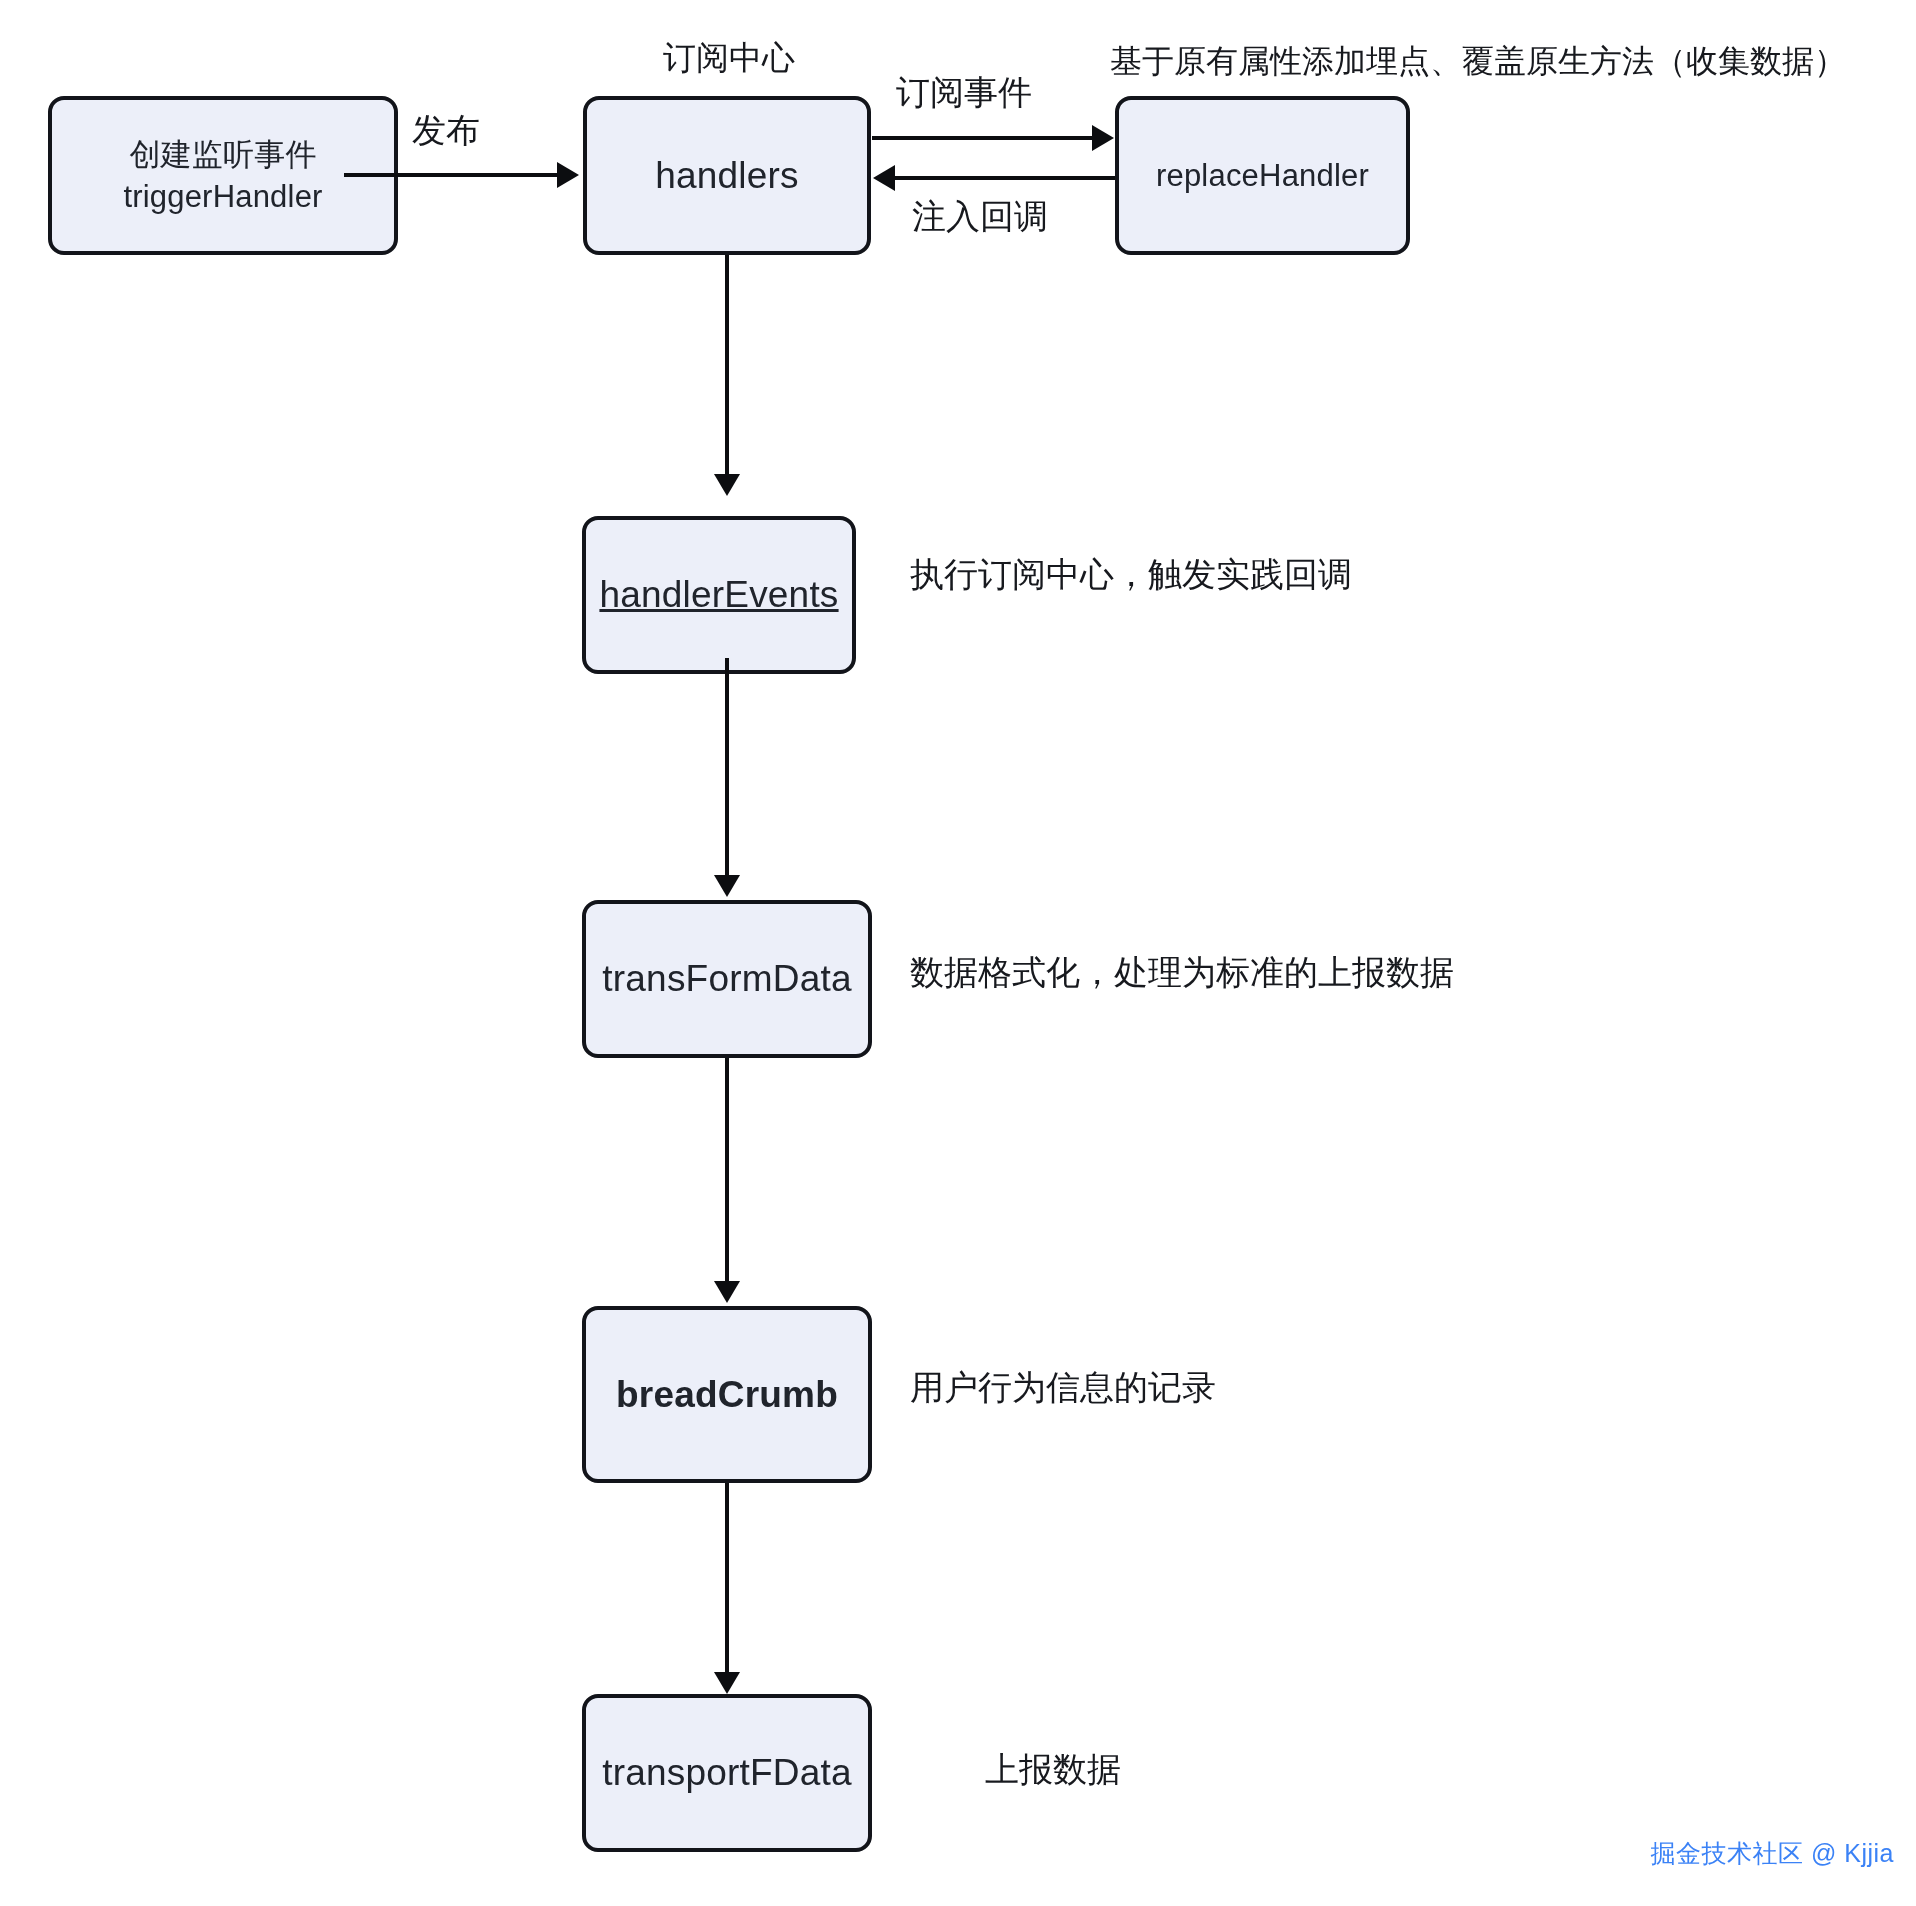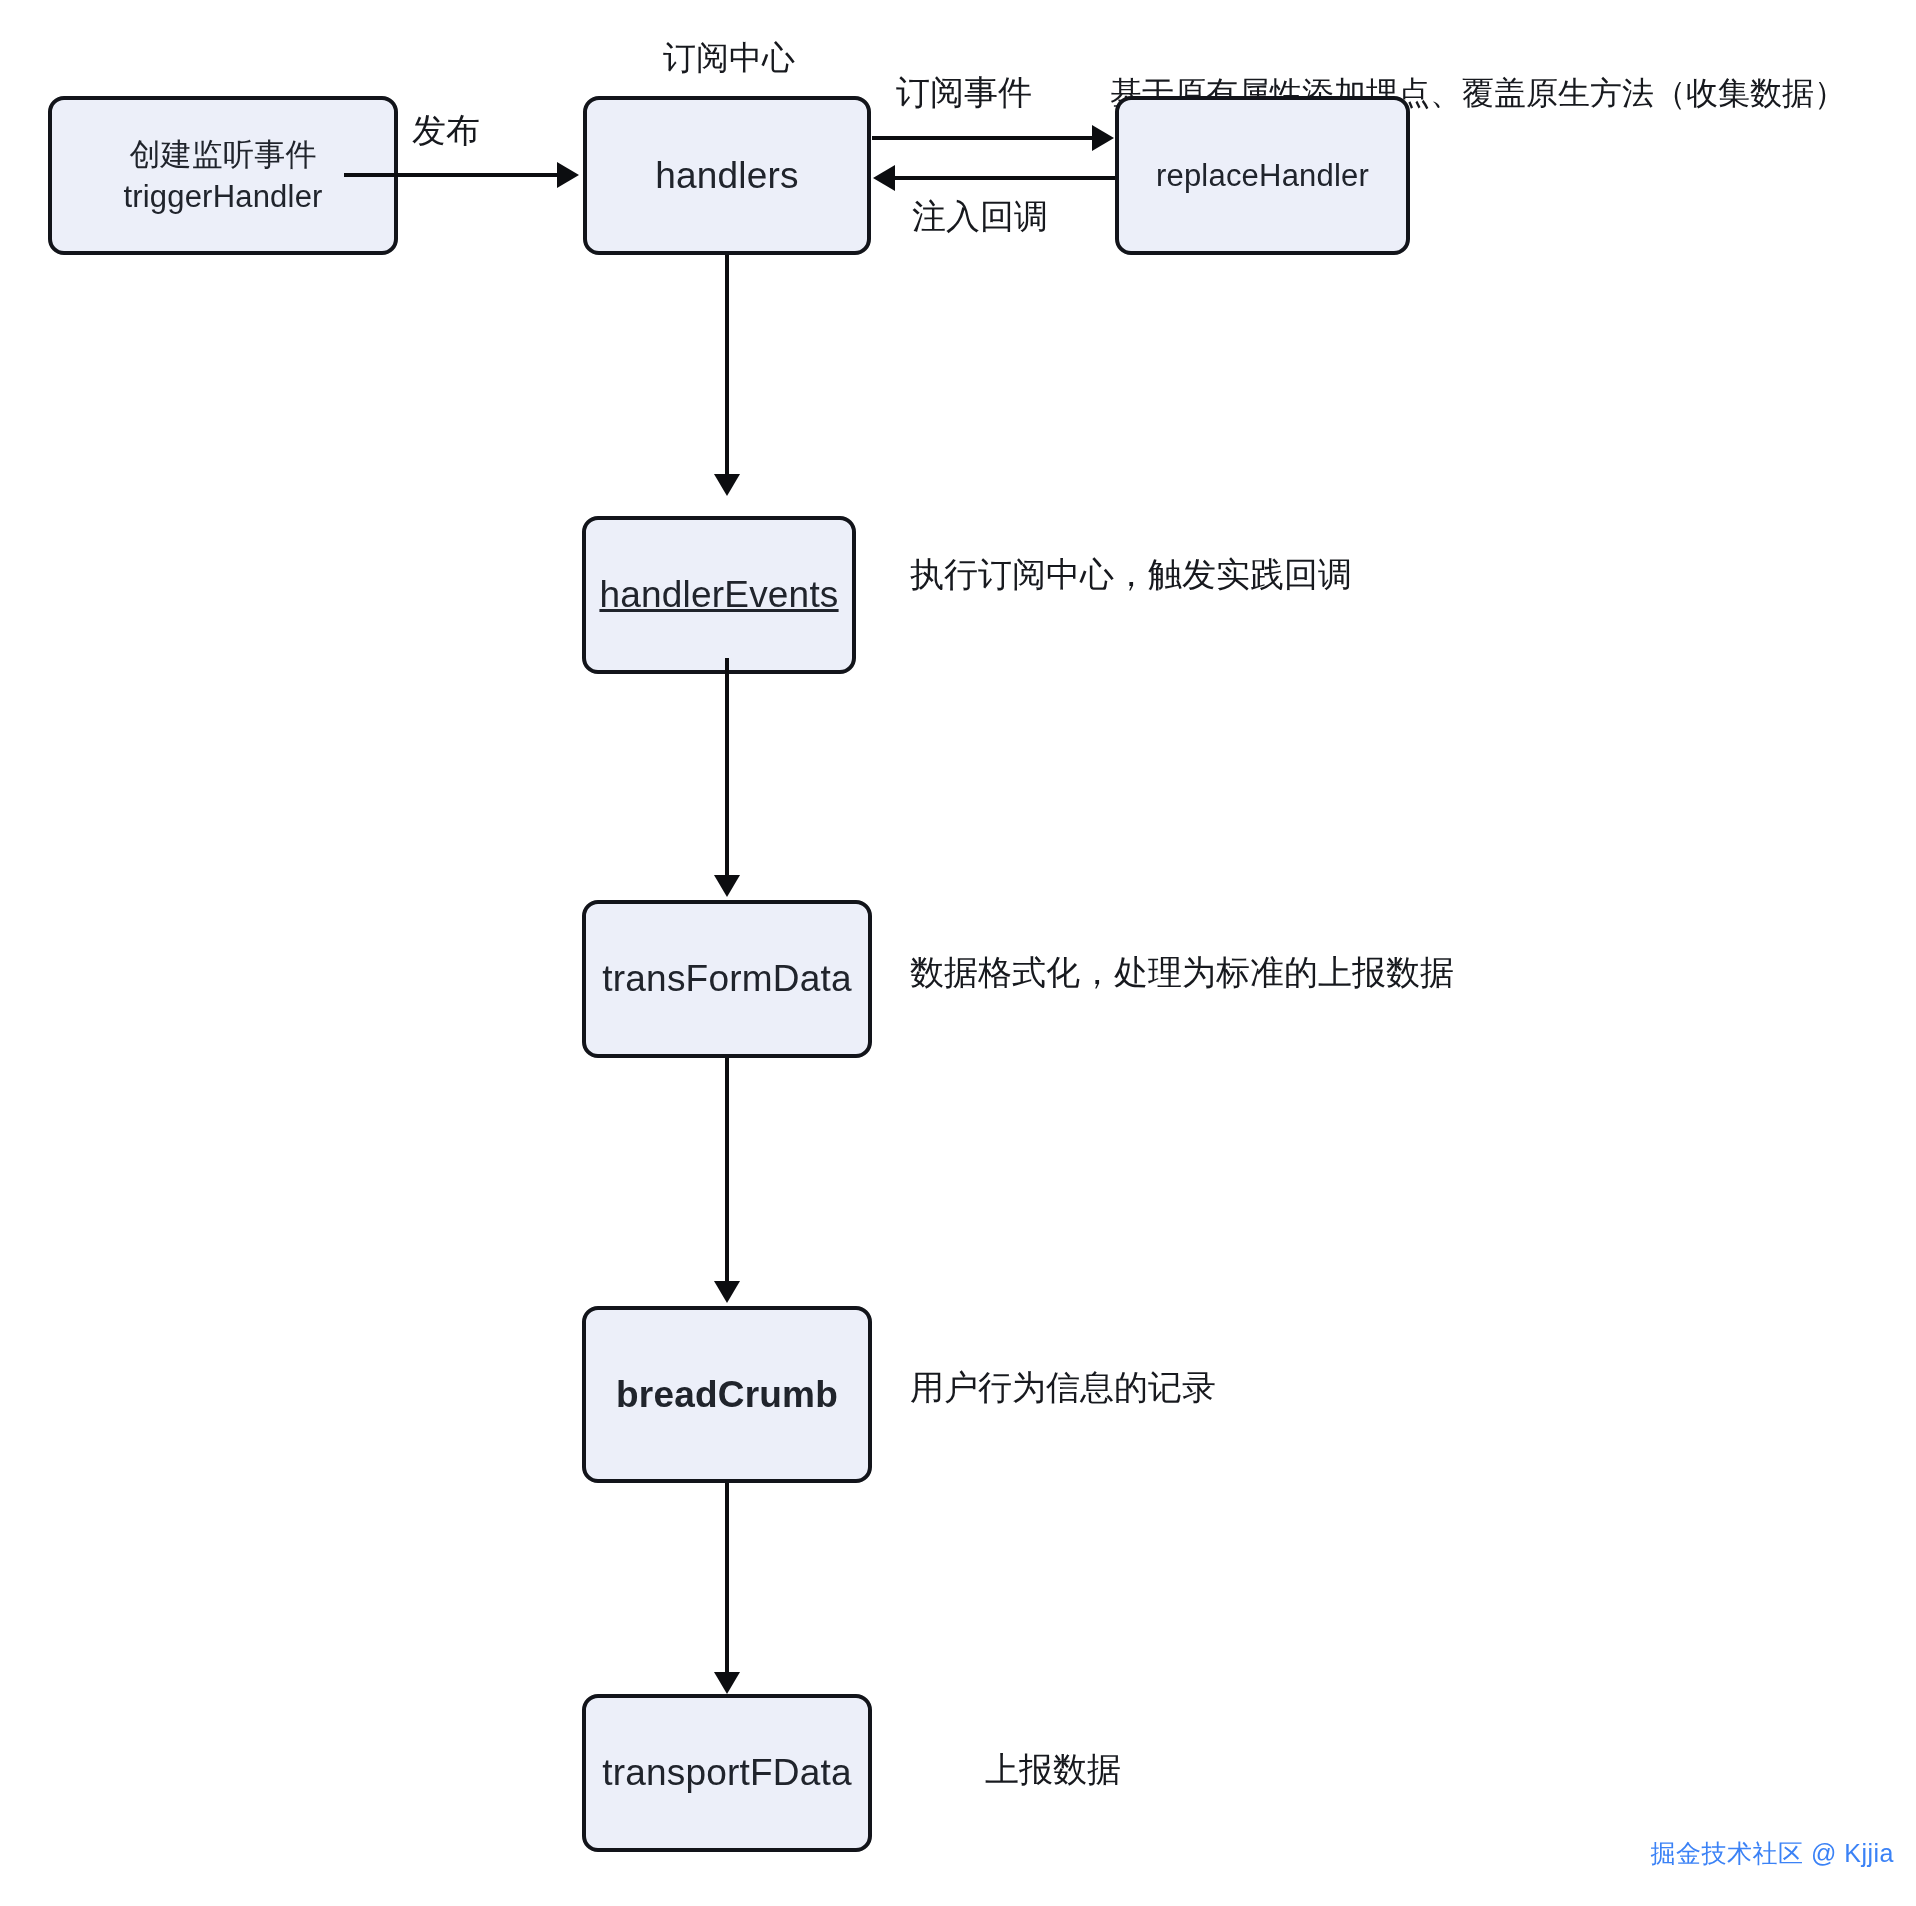--- a/index.html
+++ b/index.html
@@ -75,21 +75,21 @@
   .text-label {
     position: absolute;
     white-space: nowrap;
     color: #17191e;
     font-size: 33px;
     line-height: 1.2;
   }
   .text-label.edge-label { font-size: 34px; }
   .text-label.note { font-size: 34px; font-family: Liberation Mono, monospace; }
   .text-label.caption { font-size: 33px; }
-  .text-label.header-note { font-size: 32px; margin-top: 32px; }
+  .text-label.header-note { font-size: 32px; }
 
   
   .watermark {
     position: absolute;
     right: 22px;
     bottom: 36px;
     font-size: 25px;
     color: #3b82f6;
     white-space: nowrap;
     letter-spacing: 0.5px;

